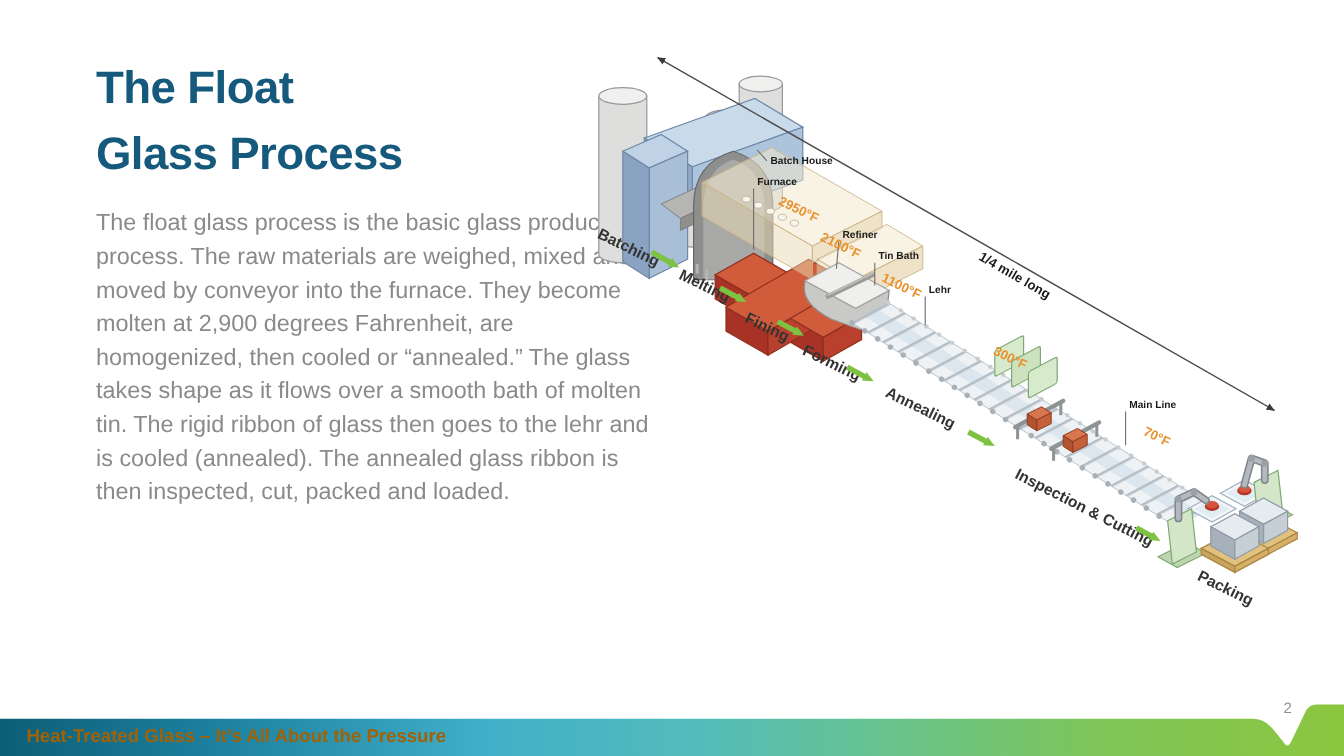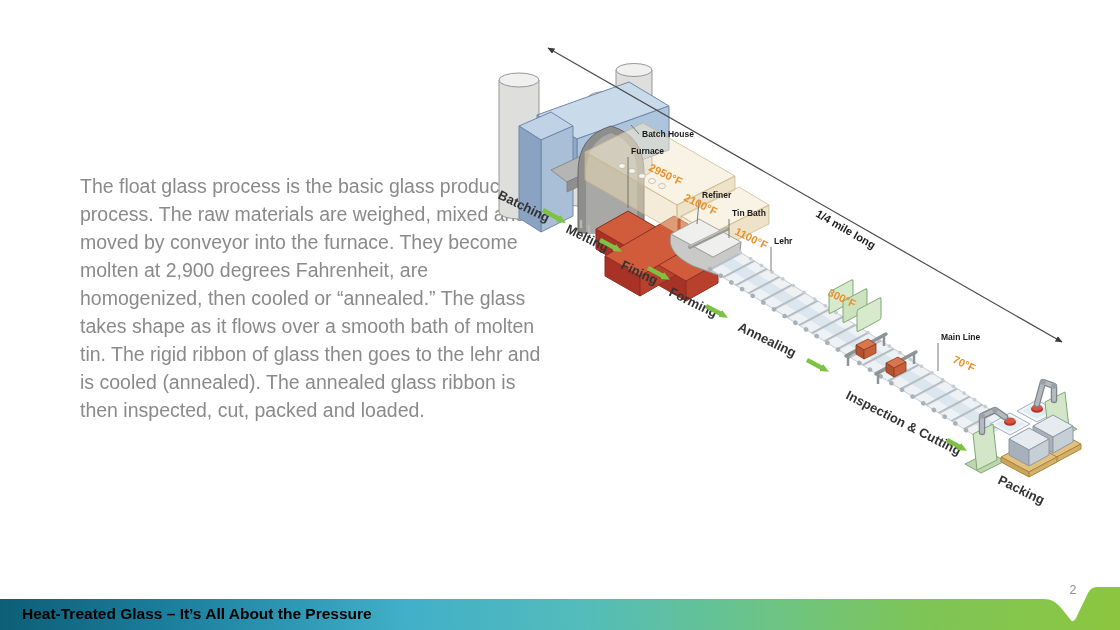--- a/index.html
+++ b/index.html
@@ -13,37 +13,41 @@
     font-size:38px;font-weight:bold;color:#15597C;line-height:55px;letter-spacing:-0.5px;
   }
   .body-text{
     position:absolute;left:80px;top:172px;width:462px;
     font-size:19.5px;line-height:28px;color:#8A8A8A;
   }
   .diagram{position:absolute;left:485px;top:20px;width:635px;height:500px;}
   .footer-svg{position:absolute;left:0;bottom:0;width:1120px;height:46px;}
   .footer-text{
     position:absolute;left:22px;top:599px;height:30px;line-height:30px;
-    font-size:15.5px;font-weight:bold;color:#000000;z-index:3;
+    font-size:15.5px;font-weight:bold;color:#a16207;z-index:3;
   }
   .page-number{
     position:absolute;left:1062px;top:583px;width:22px;text-align:center;
     font-size:12.5px;color:#8F8F8F;z-index:2;
   }
   svg text{font-family:"Liberation Sans", sans-serif;}
   .eq-label{font-size:8.5px;font-weight:bold;fill:#1A1A1A;}
   .temp-label{font-size:11px;font-weight:bold;fill:#E8912D;}
   .stage-label{font-size:13px;font-weight:bold;fill:#333333;}
   .measure-label{font-size:11px;font-weight:bold;fill:#1A1A1A;}
 </style>
 </head>
 <body>
 
 <div class="slide">
 
+  <div class="title">
+    <div>The Float</div>
+    <div>Glass Process</div>
+  </div>
 
   <div class="body-text">The float glass process is the basic glass production process. The raw materials are weighed, mixed and moved by conveyor into the furnace. They become molten at 2,900 degrees Fahrenheit, are homogenized, then cooled or “annealed.” The glass takes shape as it flows over a smooth bath of molten tin. The rigid ribbon of glass then goes to the lehr and is cooled (annealed). The annealed glass ribbon is then inspected, cut, packed and loaded.</div>
 
   <svg class="diagram" viewBox="0 0 635 500">
     <defs>
       <marker id="mArrow" markerWidth="8" markerHeight="8" refX="6.5" refY="3" orient="auto-start-reverse" markerUnits="userSpaceOnUse">
         <path d="M0,0 L7,3 L0,6 Z" fill="#3A3A3A"></path>
       </marker>
       <marker id="mGreen" markerWidth="12" markerHeight="12" refX="1" refY="4" orient="auto" markerUnits="userSpaceOnUse">
         <path d="M0,0 L9,4 L0,8 Z" fill="#7DC242"></path>

